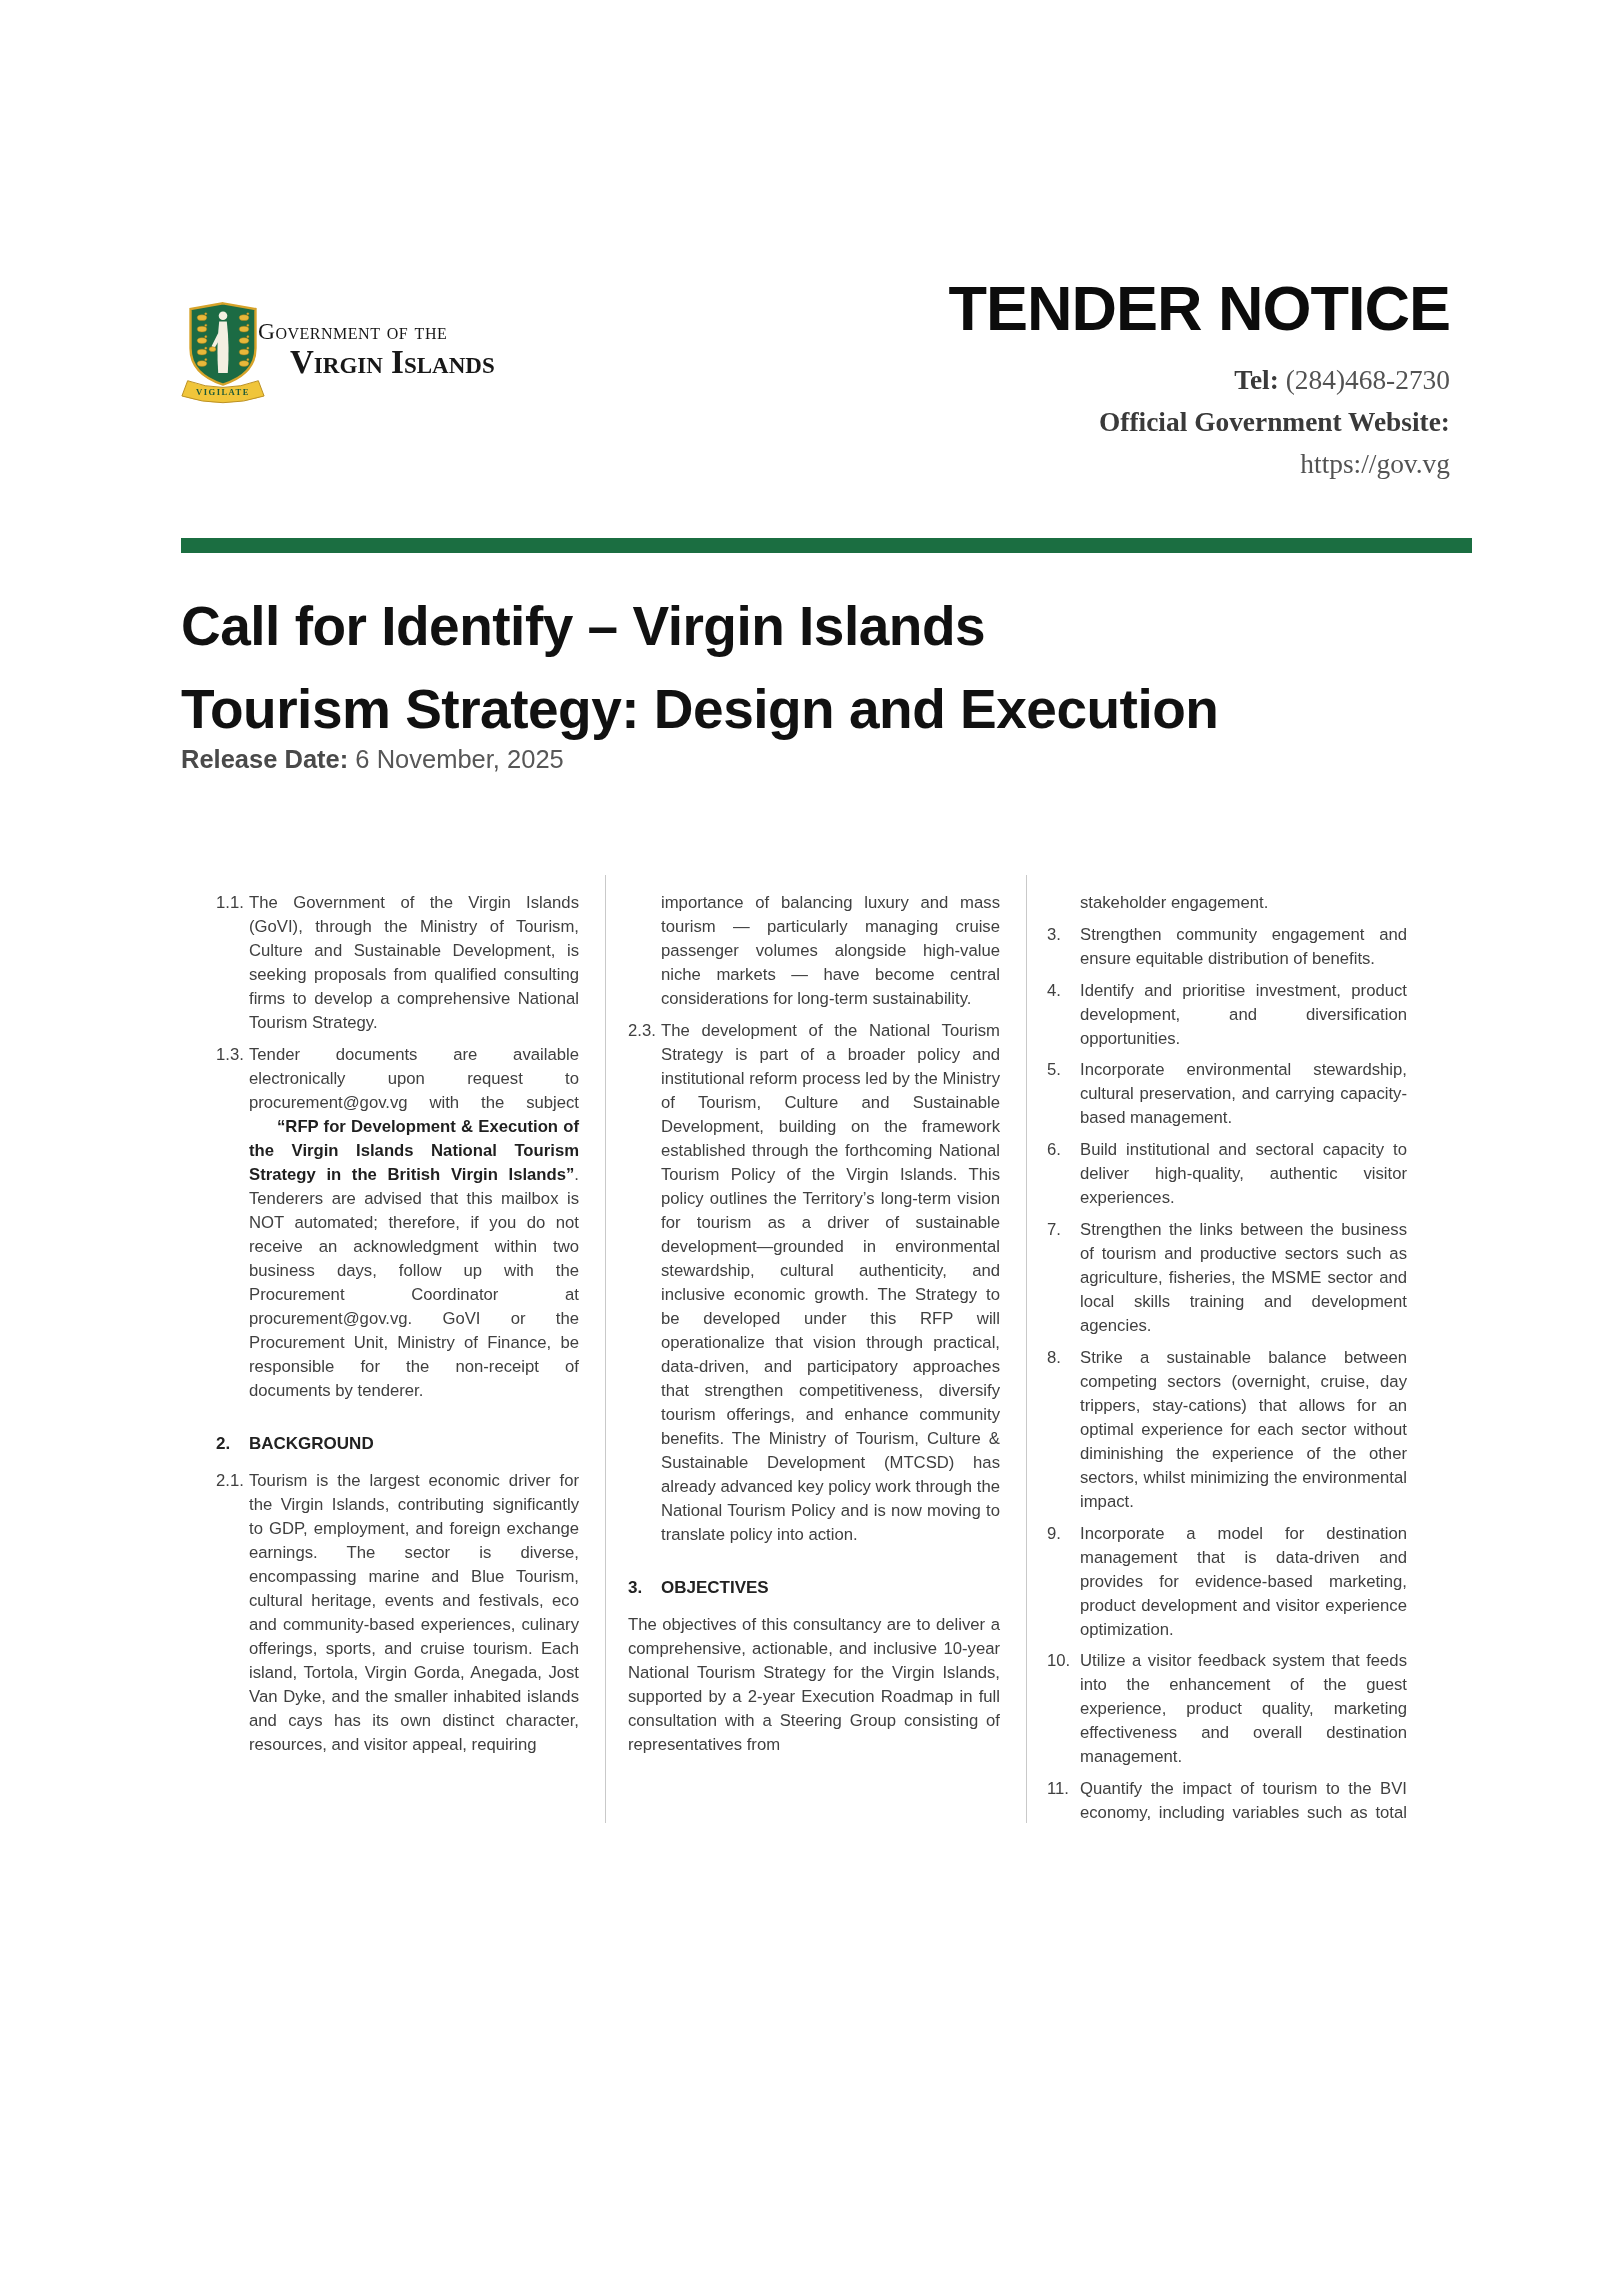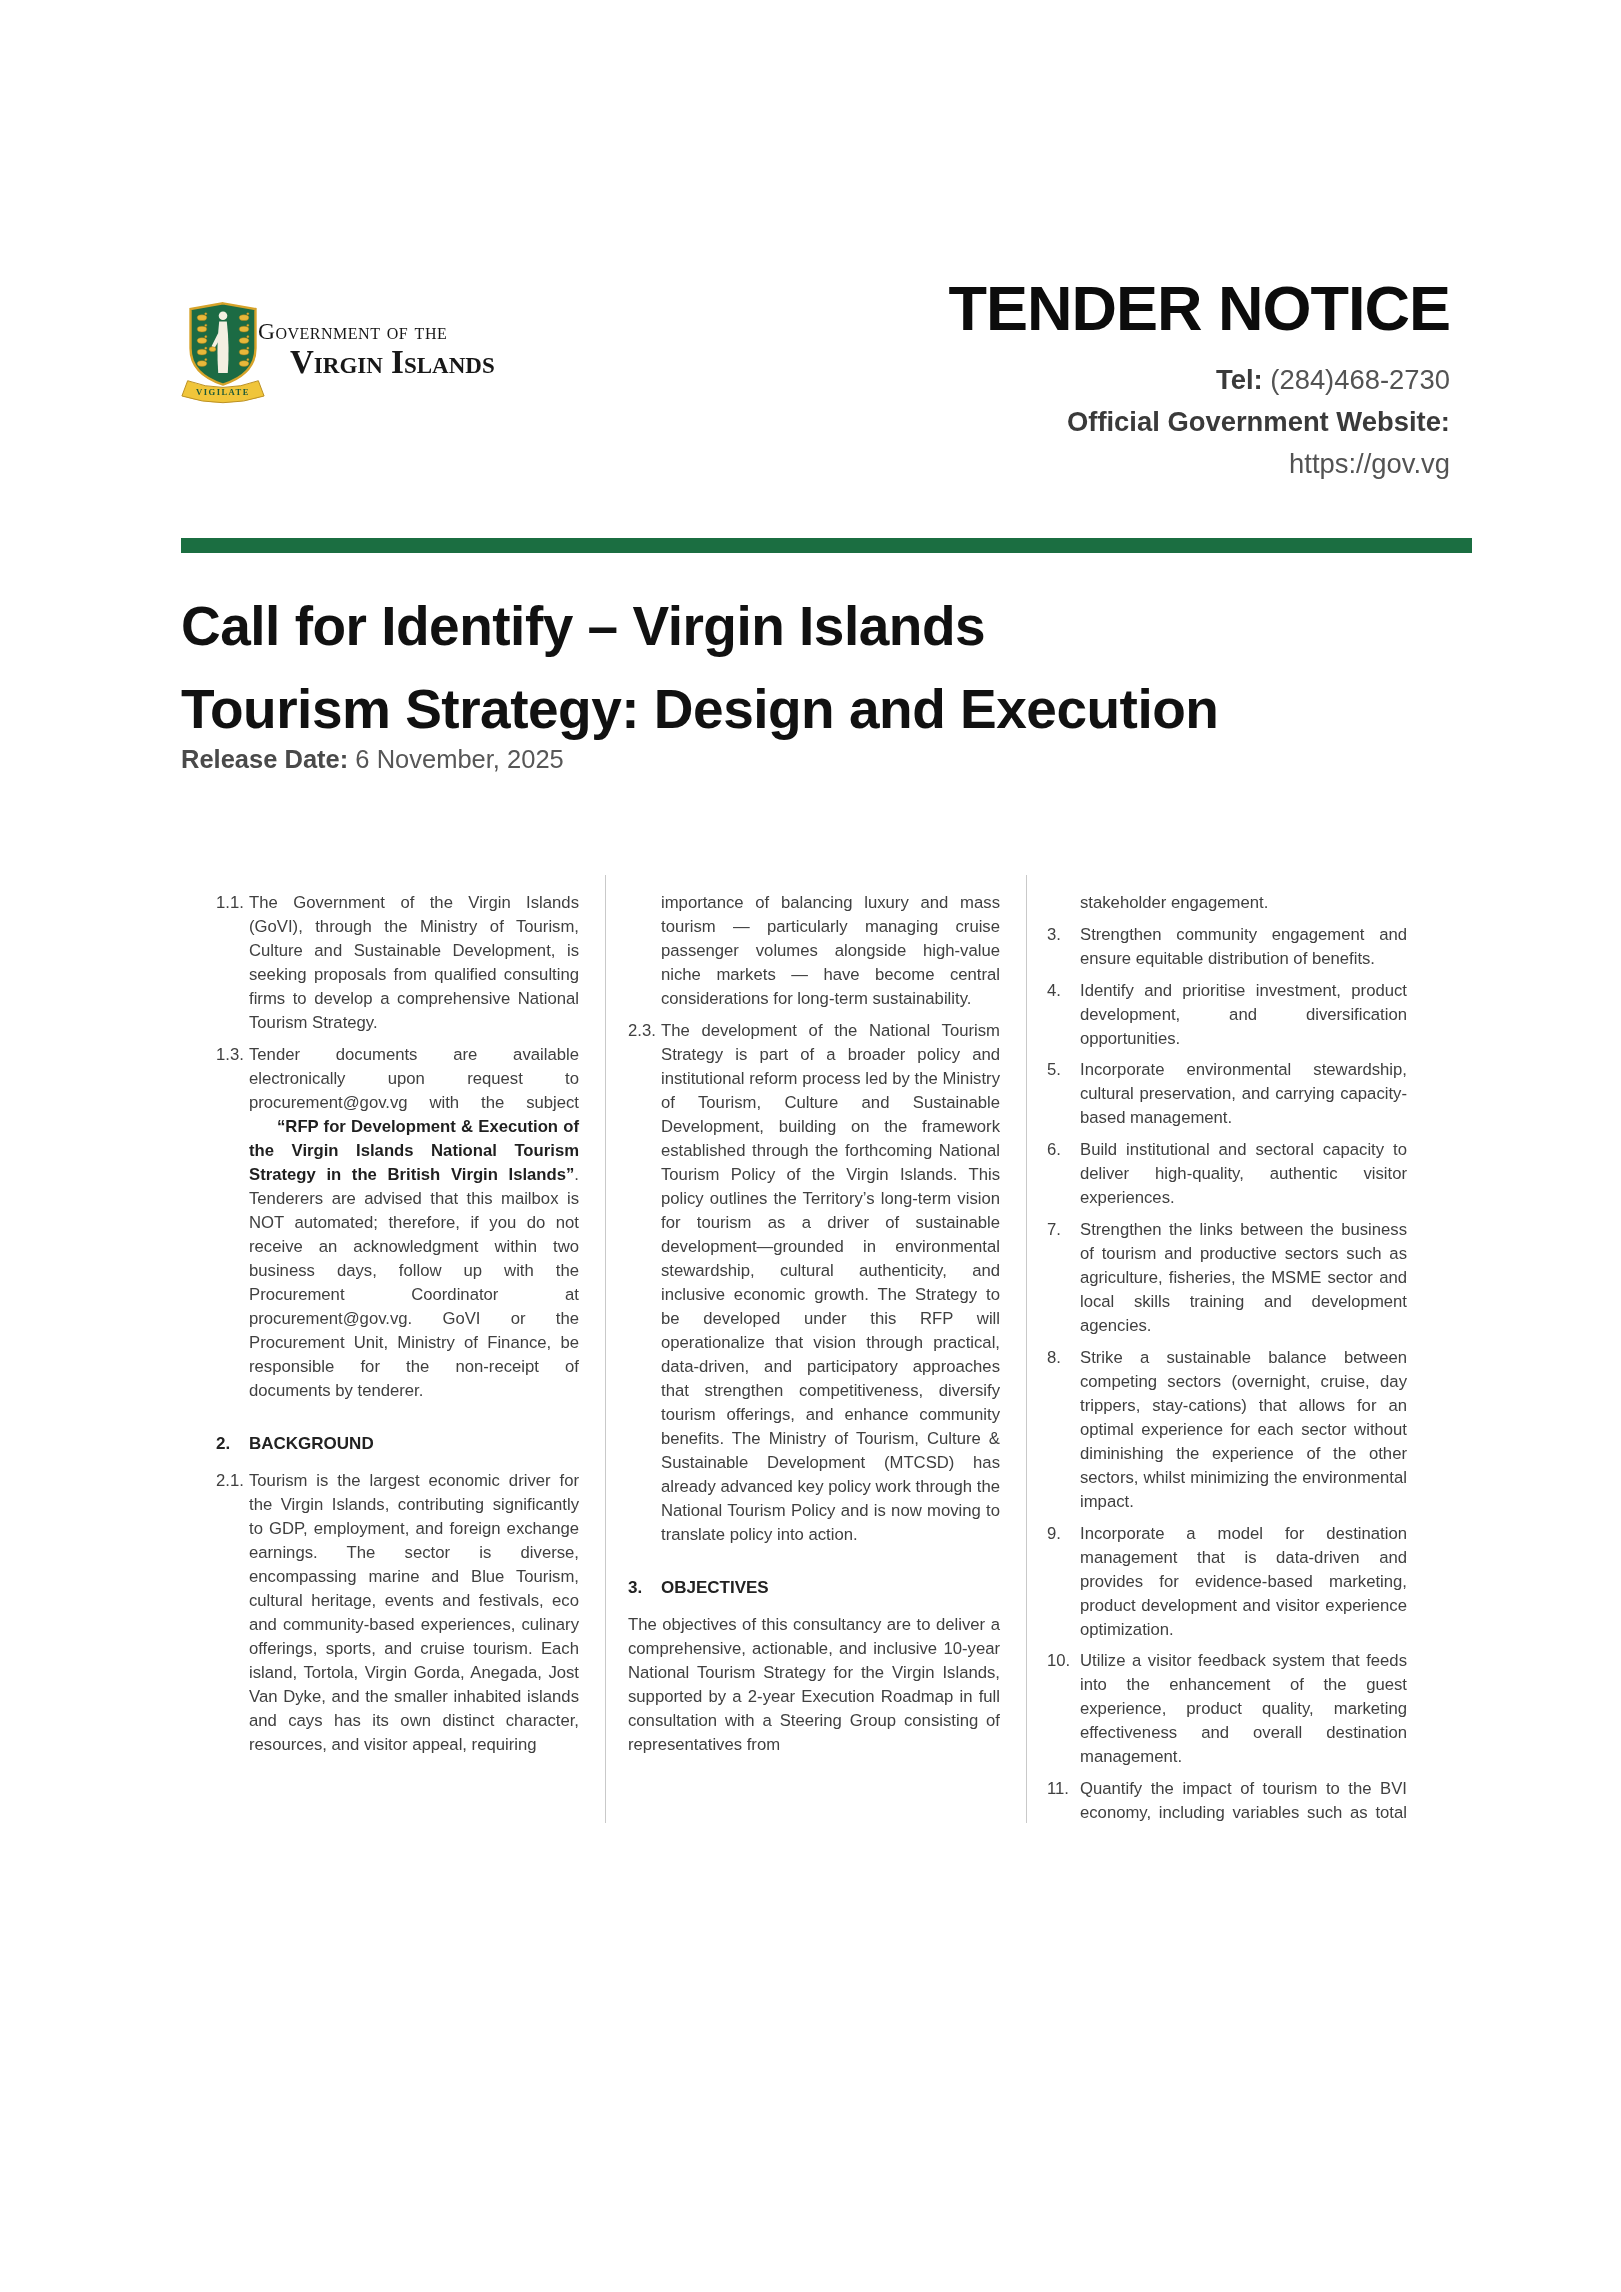--- a/index.html
+++ b/index.html
@@ -6,21 +6,21 @@
   .page{position:relative;width:1621px;height:2293px;background:#ffffff;overflow:hidden;
         font-family:"Liberation Sans","DejaVu Sans",sans-serif;color:#404040;}
 
   
   .crest{position:absolute;left:180px;top:300px;width:86px;height:106px;}
   .orgname{position:absolute;left:258px;top:320px;font-family:"Liberation Serif","DejaVu Serif",serif;color:#171717;line-height:1;}
   .orgname .l1{font-variant:small-caps;font-size:23.5px;letter-spacing:0.5px;}
   .orgname .l2{font-variant:small-caps;font-weight:bold;font-size:33px;margin-top:2px;margin-left:32px;}
   .notice-title{position:absolute;top:272px;right:171px;font-size:63px;font-weight:bold;
                 letter-spacing:-1px;color:#0c0c0c;white-space:nowrap;}
-  .contact{position:absolute;top:359px;right:171px;text-align:right;font-size:27.4px;line-height:42px;color:#535353;}
+  .contact{position:absolute;top:359px;right:171px;text-align:right;font-size:27.4px;line-height:42px;color:#535353;font-family:Liberation Serif, serif;}
   .contact .lbl{font-weight:bold;color:#3a3a3a;}
 
   .brandbar{position:absolute;left:181px;top:538px;width:1291px;height:14.7px;background:#1b6e41;}
 
   
   .doctitle{position:absolute;left:181px;top:585px;font-size:55px;font-weight:bold;
             color:#111111;line-height:83px;letter-spacing:-0.5px;}
   .release{position:absolute;left:181px;top:745px;font-size:25.5px;color:#575757;}
   .release .lbl{font-weight:bold;color:#4a4a4a;}
 

